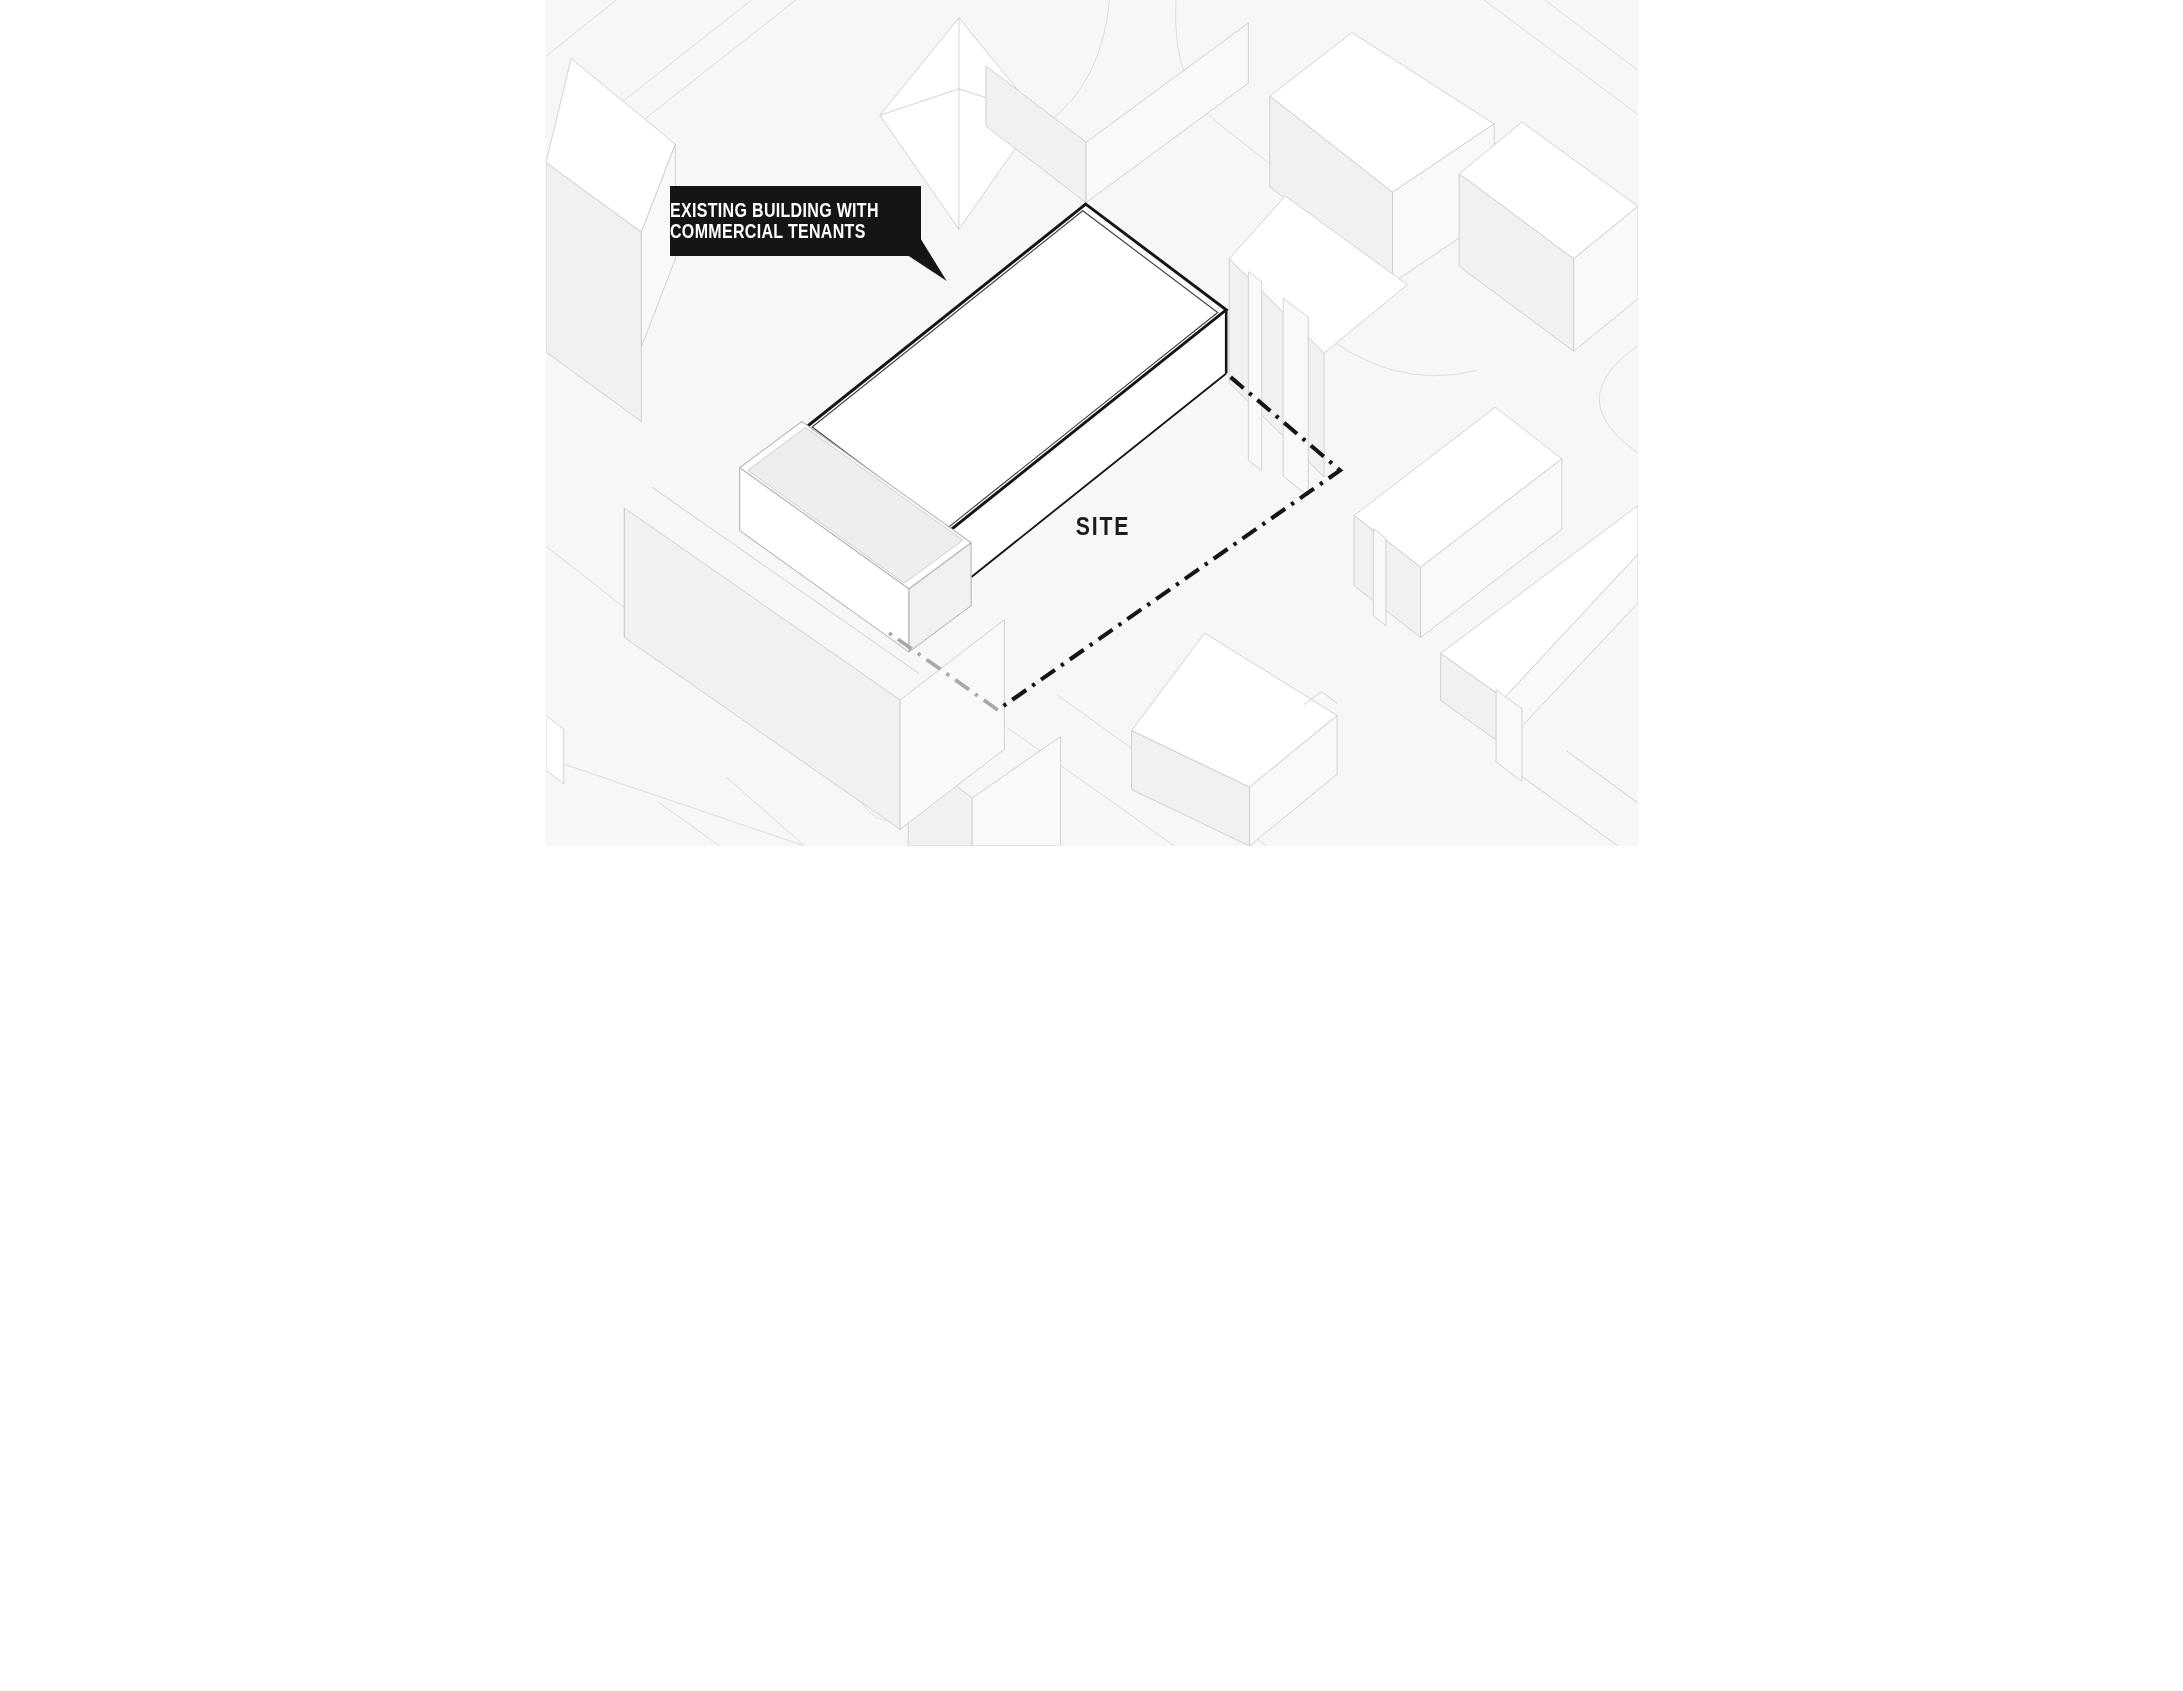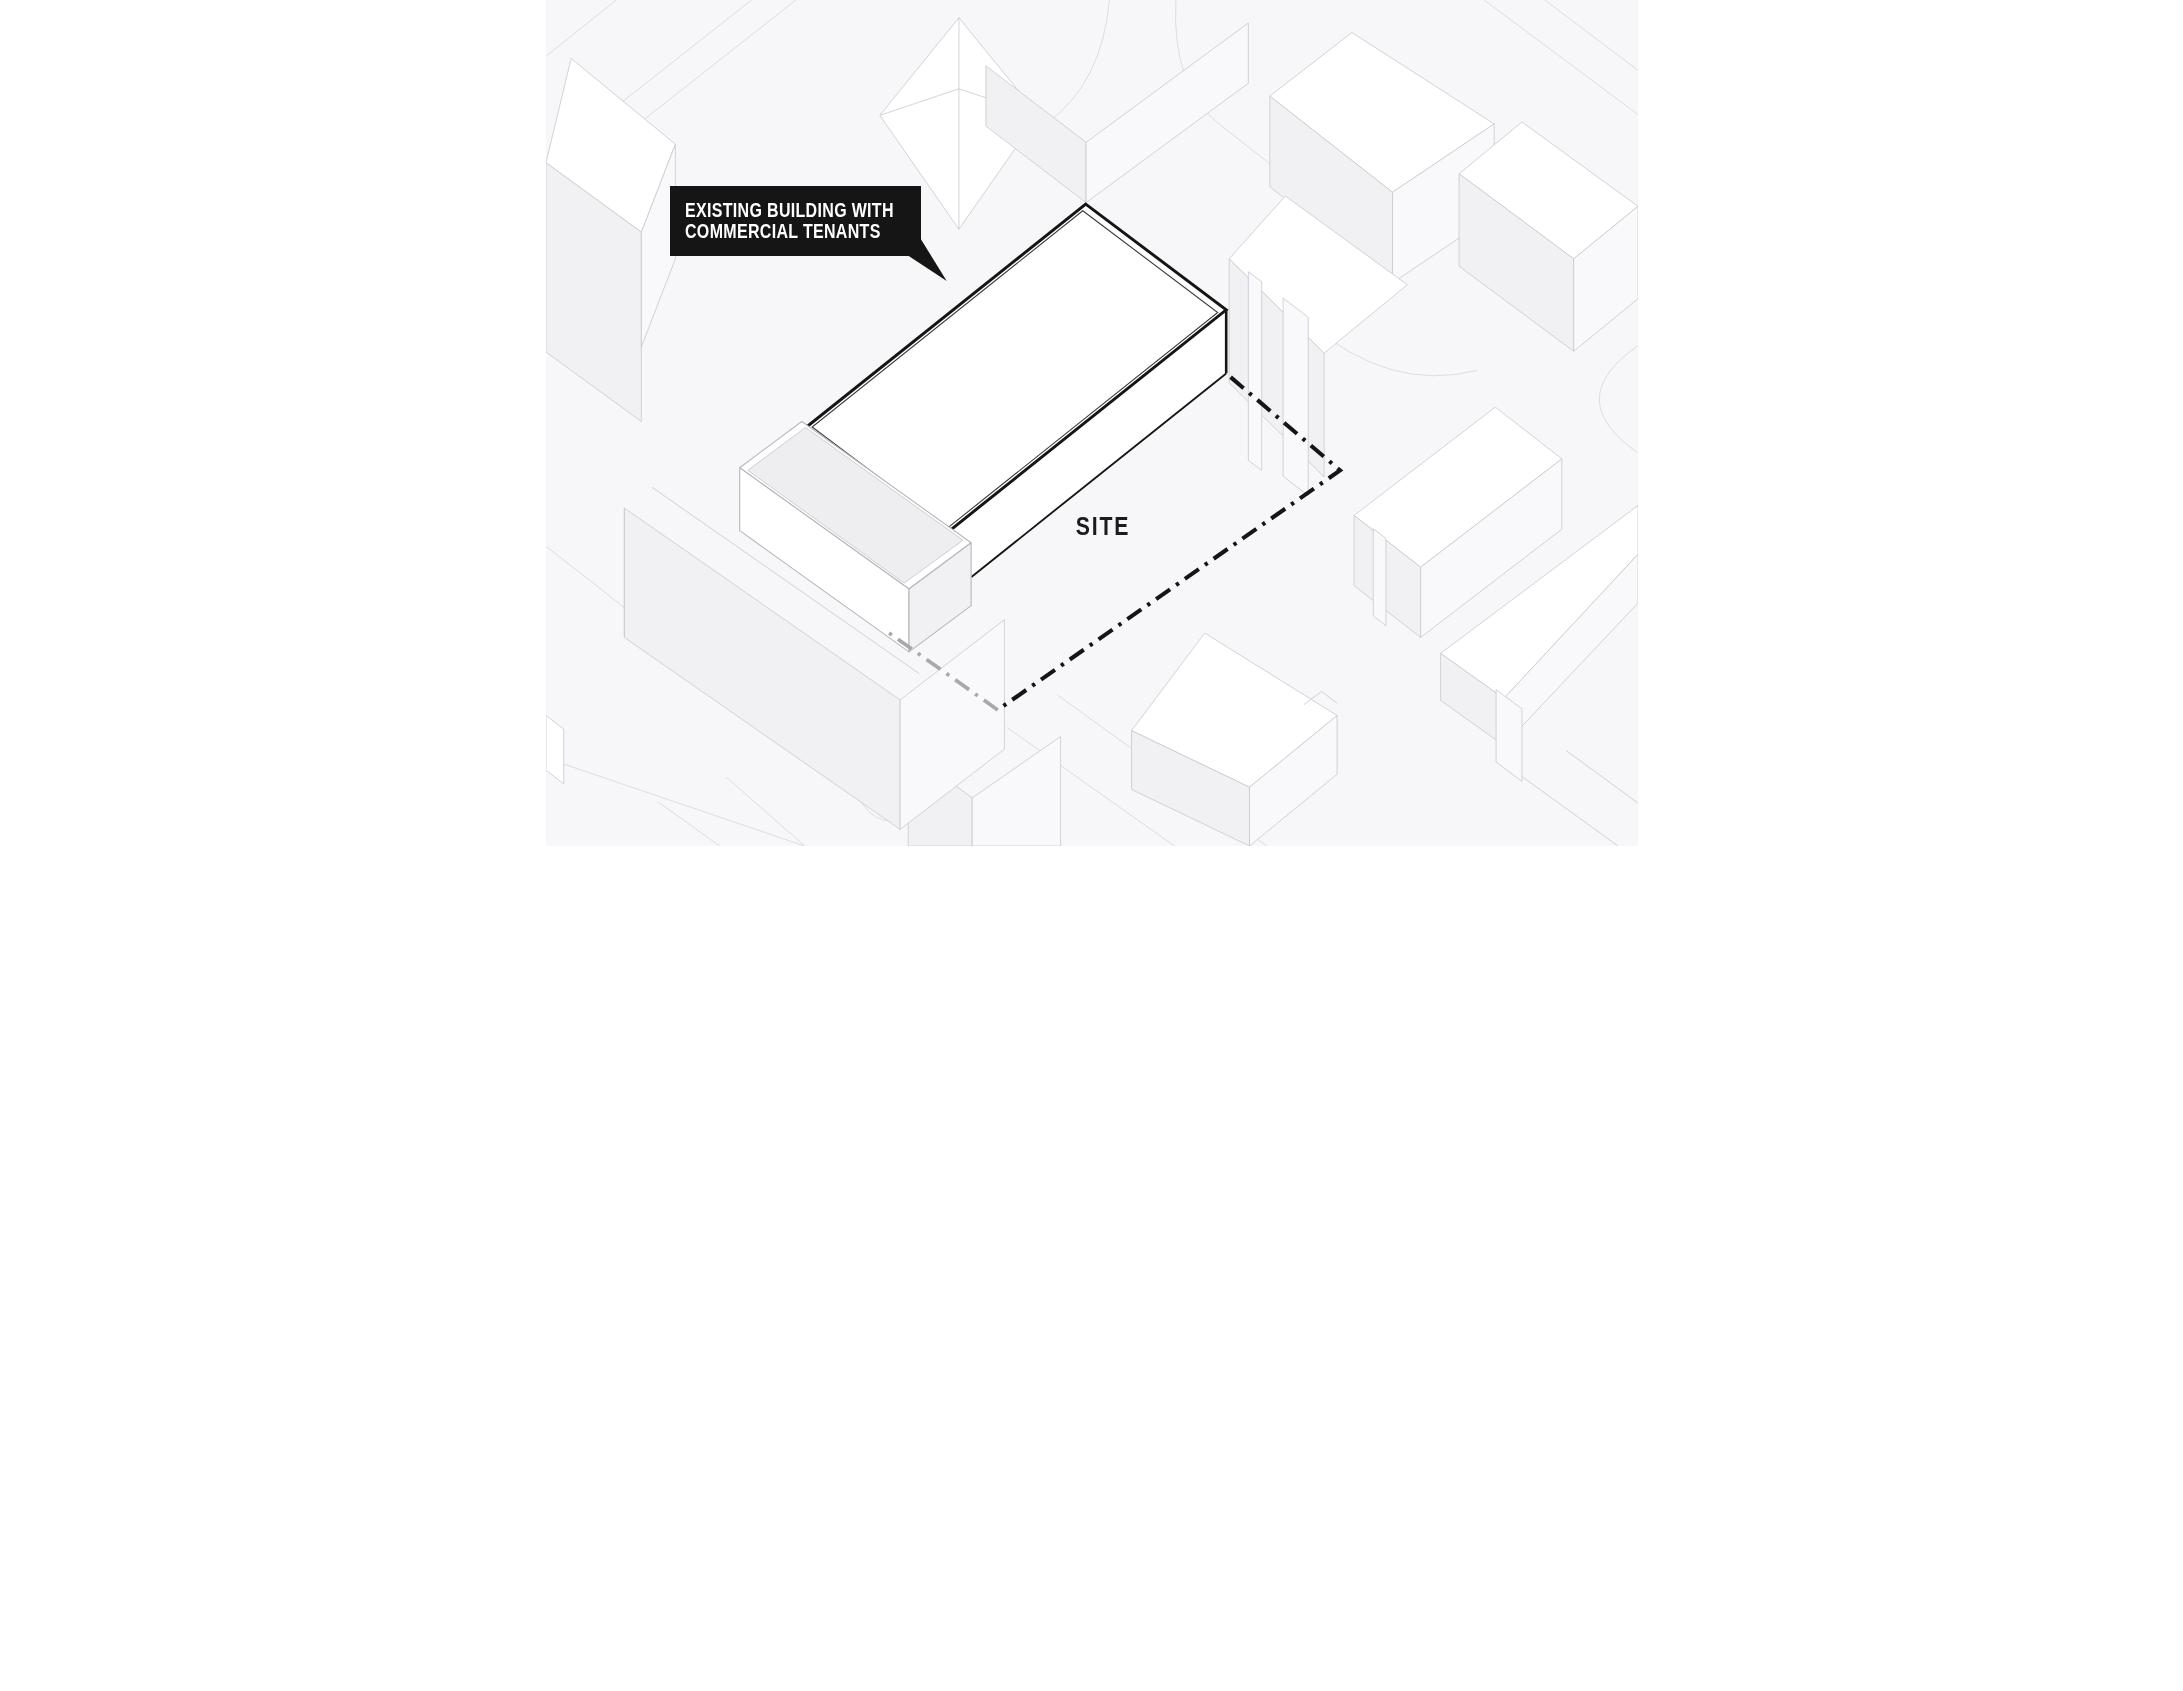--- a/index.html
+++ b/index.html
@@ -33,21 +33,21 @@
   .pod-court{fill:var(--courtyard);stroke:#c5c5ca;stroke-width:2.2;}
   .bound-black{stroke:var(--ink);stroke-width:11;fill:none;stroke-dasharray:46 20 9 20;}
   .bound-gray{stroke:var(--bgray);stroke-width:10;fill:none;stroke-dasharray:46 20 9 20;}
   .tail{fill:var(--ink);}
 
   
   .callout{
     position:absolute; left:124px; top:186px; width:251px; height:70px;
     background:var(--ink); color:var(--callout-text);
     display:flex; flex-direction:column; justify-content:center;
-    padding-left:15px; box-sizing:border-box;
+    box-sizing:border-box;
   }
   .callout .line{
     font-weight:bold; font-size:20px; line-height:21.4px; letter-spacing:0.4px;
     transform:scaleX(.80); transform-origin:left center; white-space:nowrap;
   }
   .site-label{
     position:absolute; left:557px; top:526px; transform:translate(-50%,-50%) scaleX(.85);
     font-weight:bold; font-size:25px; letter-spacing:2.2px; color:#1c1c1c; white-space:nowrap;
   }
 </style>

